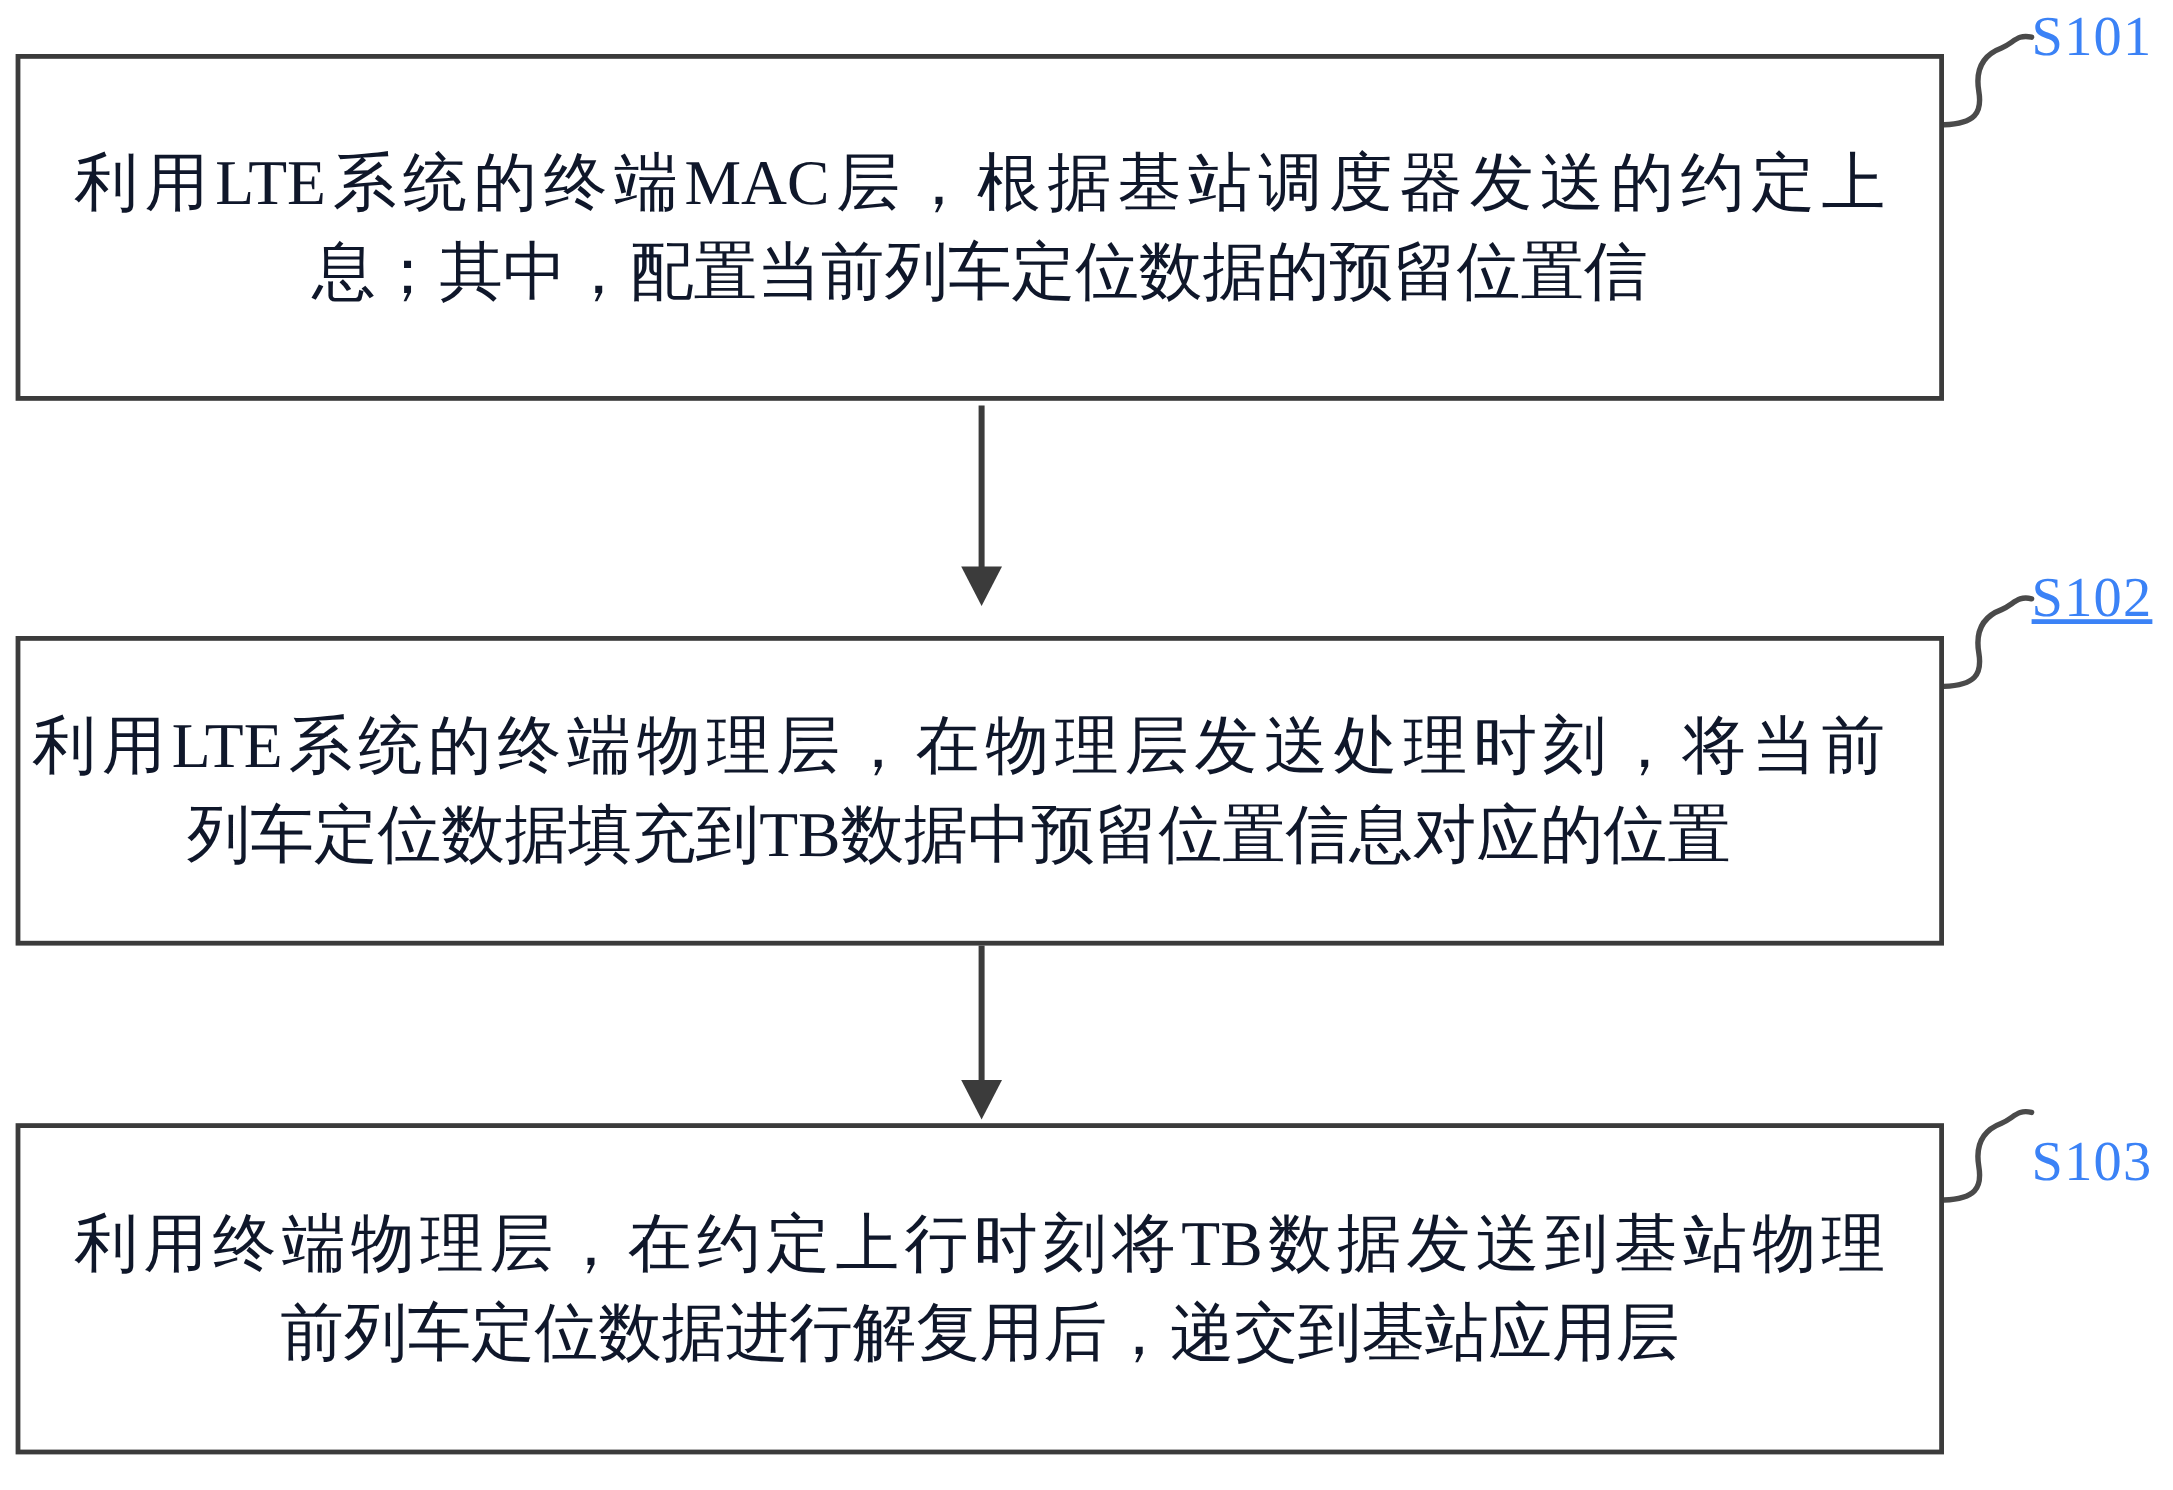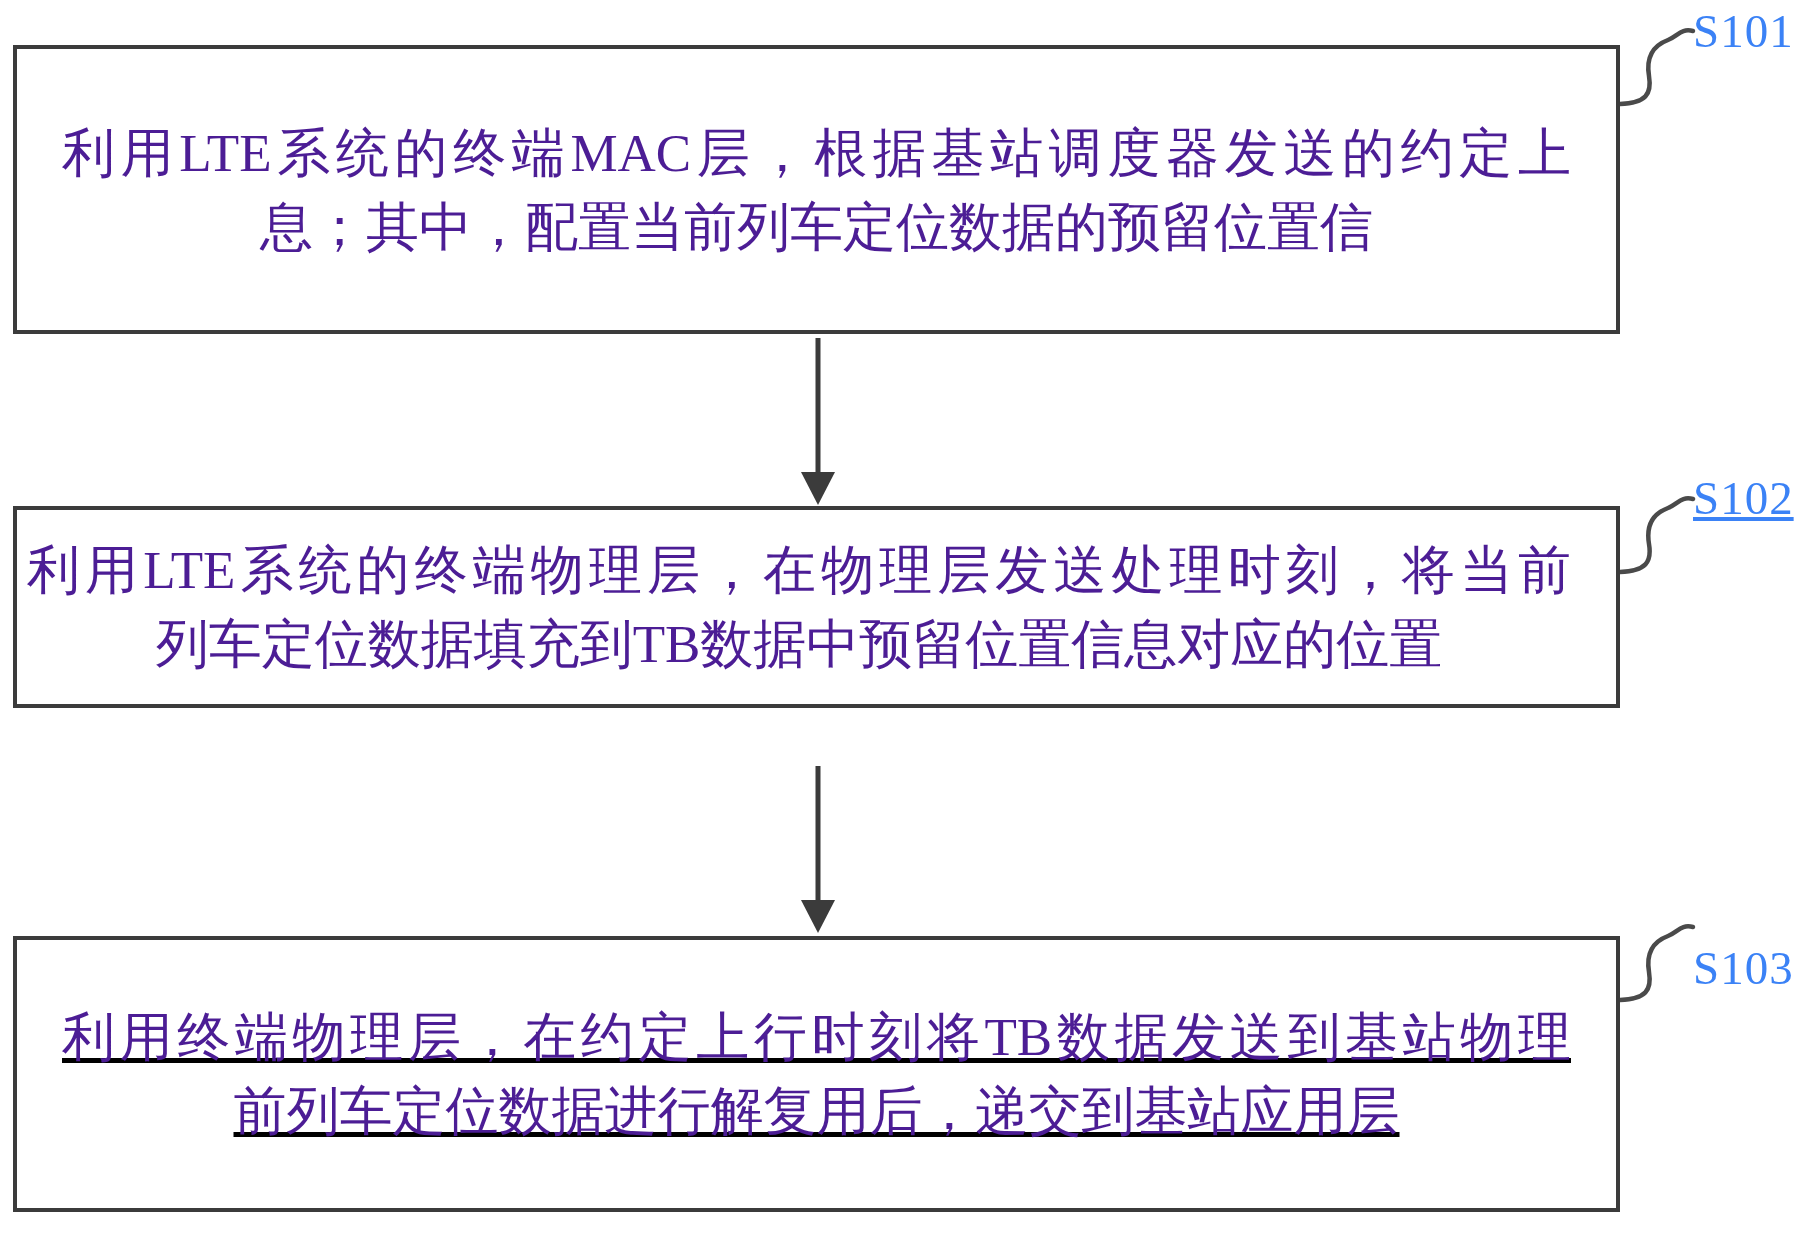--- a/index.html
+++ b/index.html
@@ -18,27 +18,27 @@
     box-sizing: border-box;
     border: 4px solid #3b3b3b;
     background: #ffffff;
     display: flex;
     flex-direction: column;
     justify-content: center;
     padding: 0 45px;
     color: #000000;
   }
   .box-s101 { top: 45px;  height: 289px; }
-  .box-s102 { top: 506px; height: 202px; padding-left: 10px; }
-  .box-s103 { top: 936px; height: 276px; text-decoration: underline; }
+  .box-s102 { top: 530px; height: 258px; padding-left: 10px; }
+  .box-s103 { top: 936px; height: 276px; }
   .tline {
     font-size: 53px;
     line-height: 74px;
     white-space: nowrap;
-    color: #4c1d95;
+    color: #0f172a;
   }
   .jline {
     white-space: normal;
     text-align: justify;
     text-align-last: justify;
   }
   .cline {
     white-space: normal;
     text-align: center;
     text-align-last: center;

